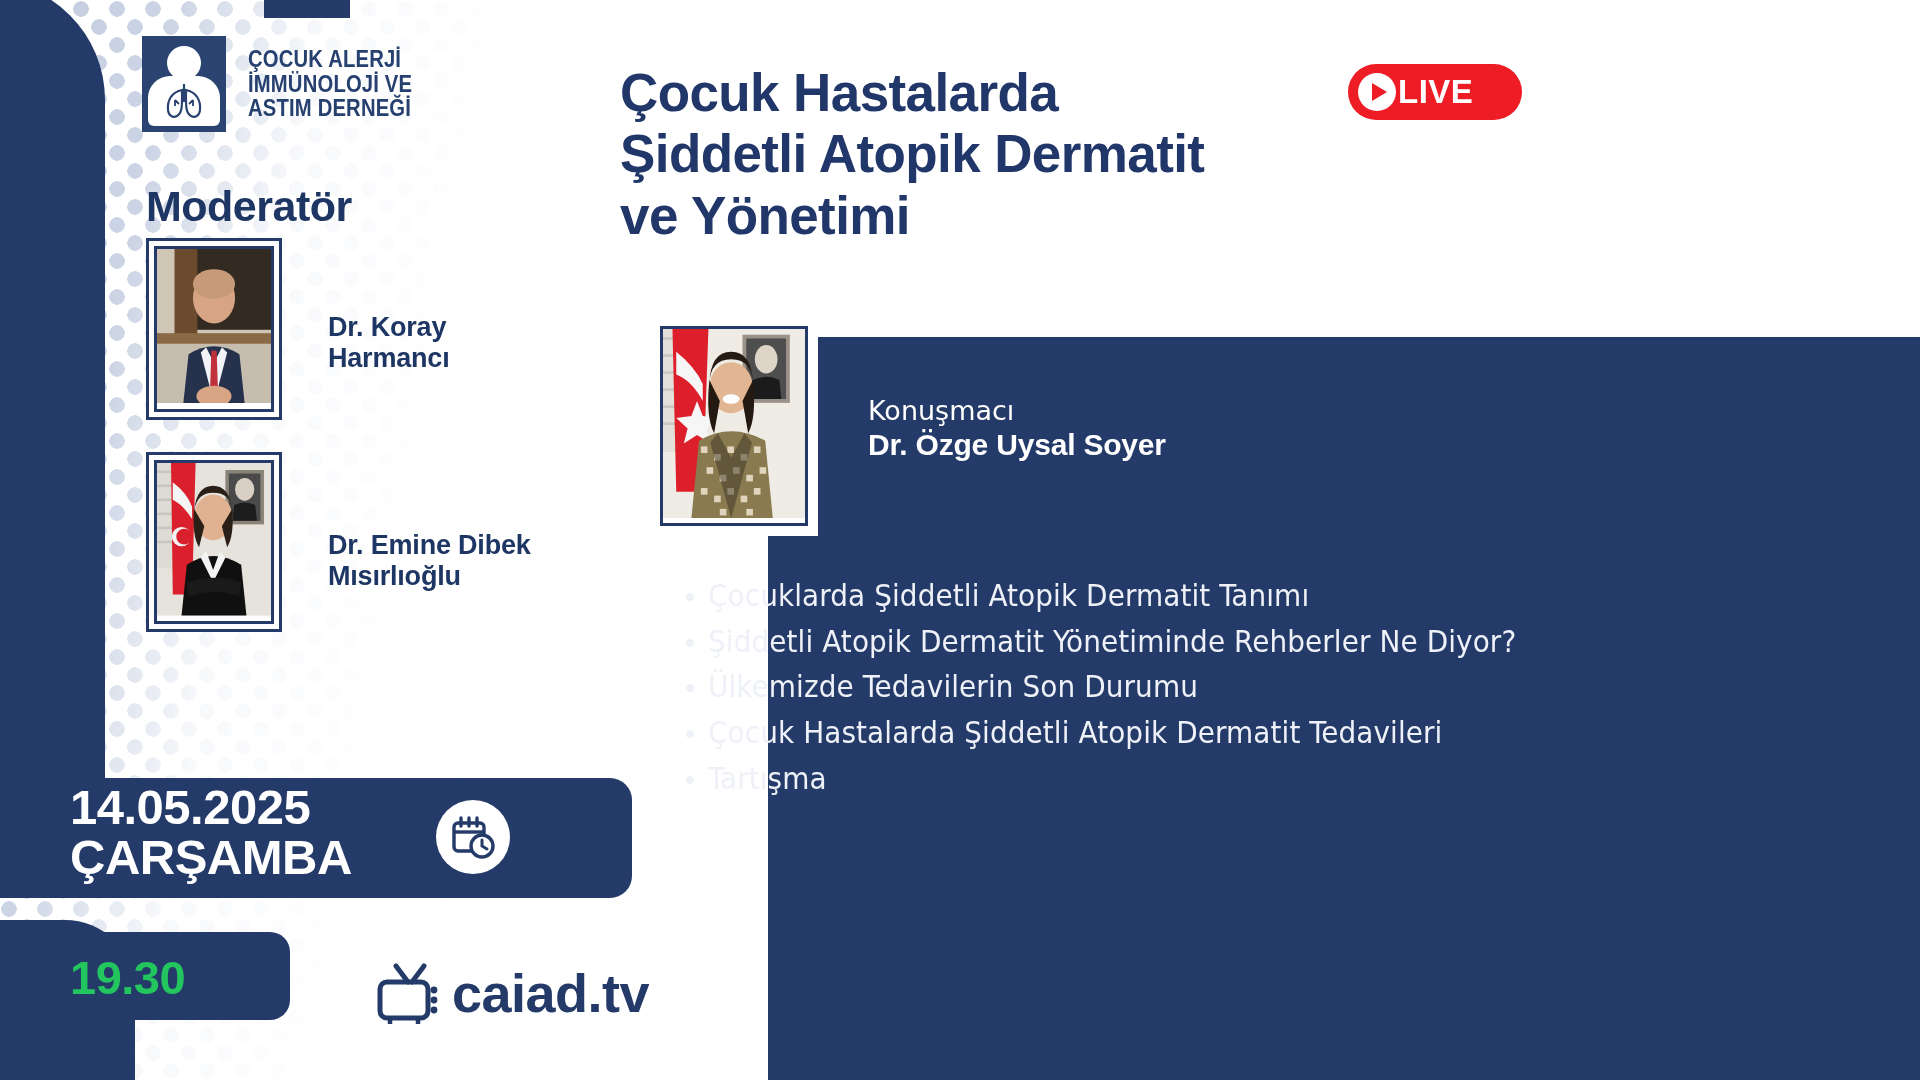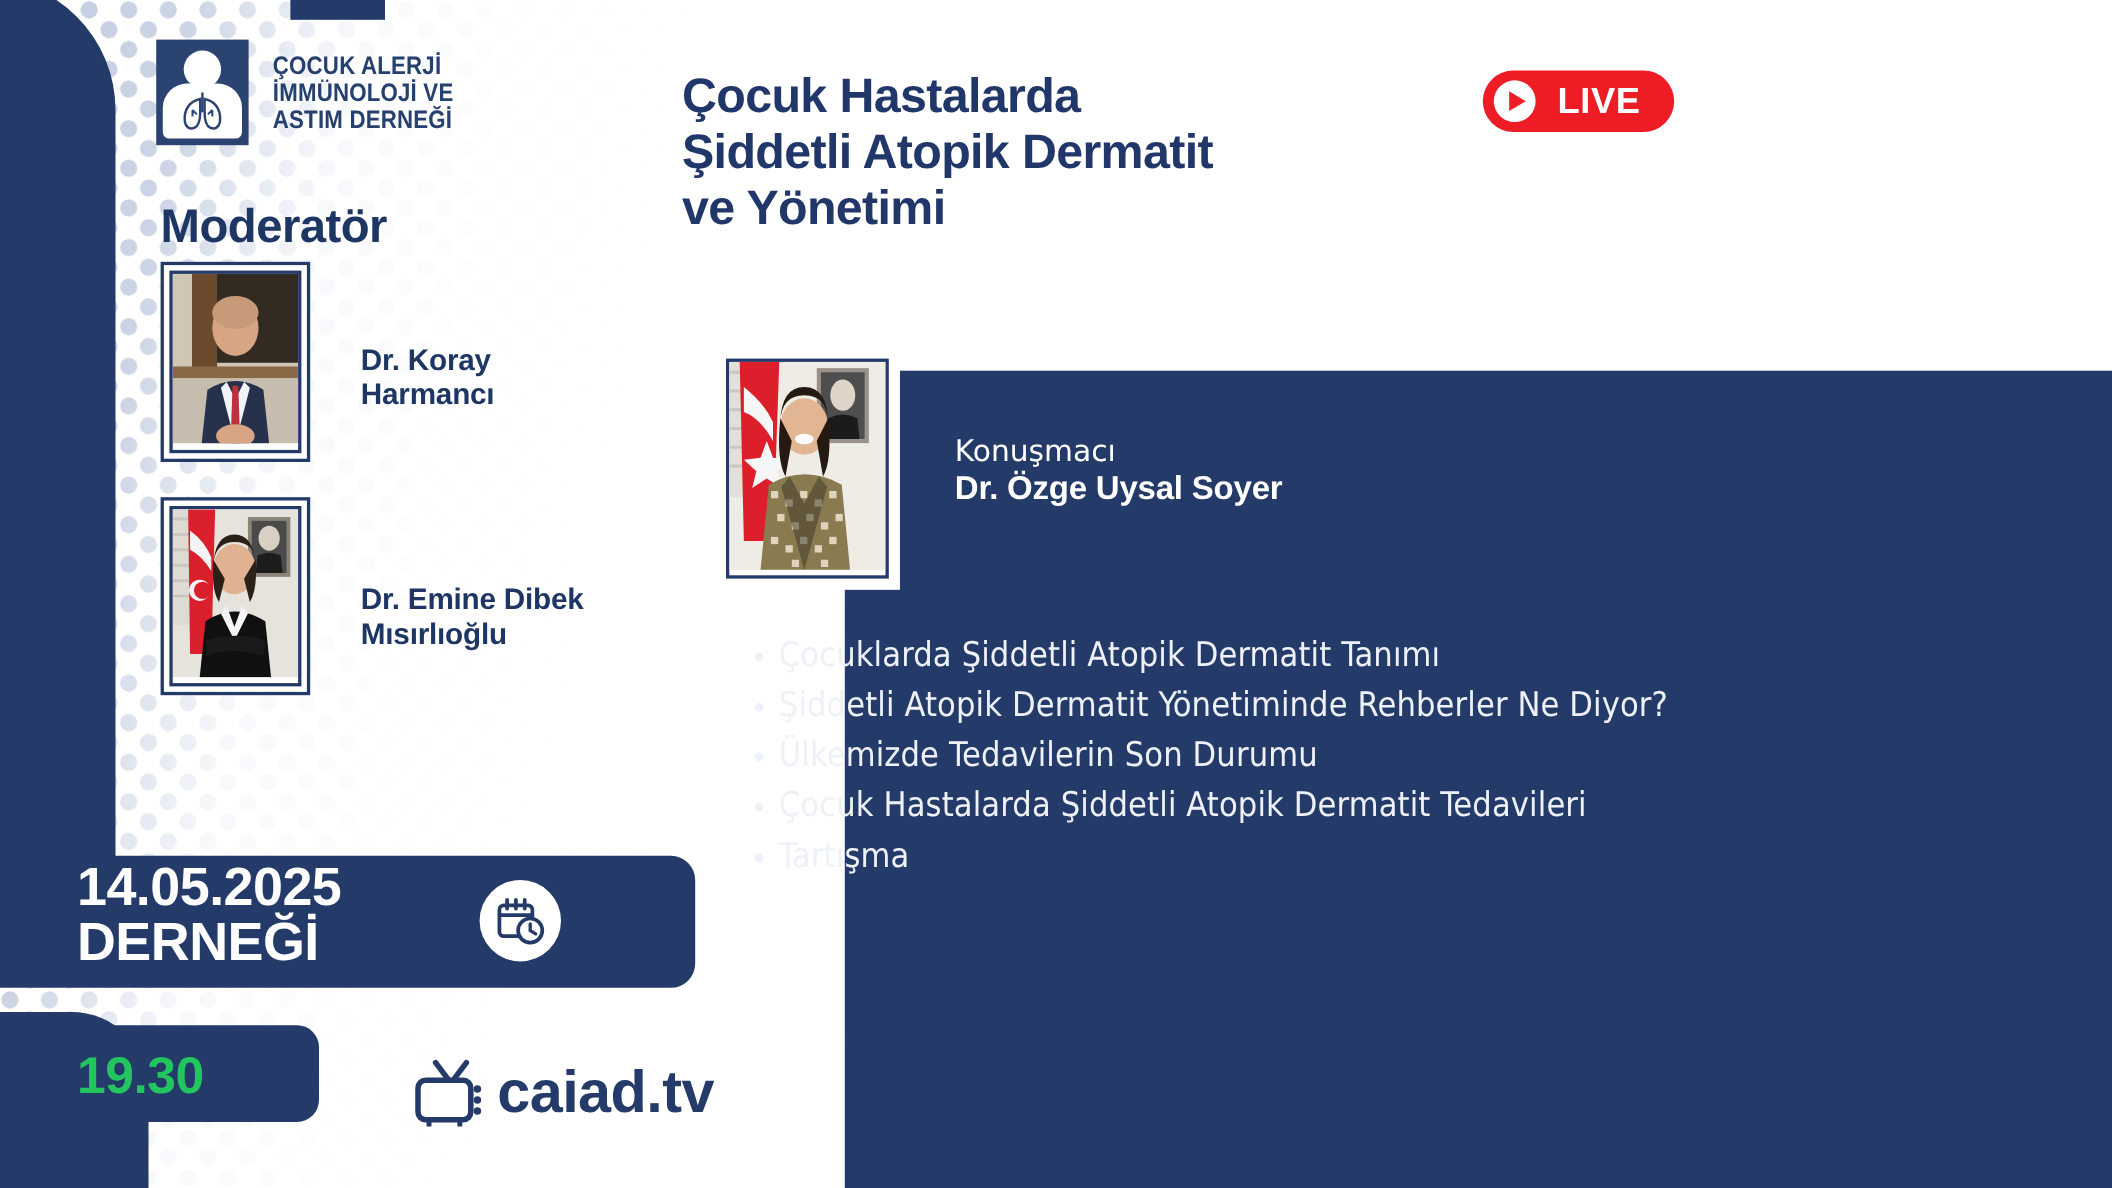--- a/index.html
+++ b/index.html
@@ -101,30 +101,30 @@
   }
   .mn1{ left:328px; top:312px; width:250px; }
   .mn2{ left:328px; top:530px; width:270px; }
 
   
   .ph{ position:absolute; inset:0; }
 
   
   .main-title{
     position:absolute; left:620px; top:62px; z-index:6; width:900px;
-    color:#21376a; font-size:44px; font-weight:700; line-height:1.16;
+    color:#21376a; font-size:53px; font-weight:700; line-height:1.16;
     letter-spacing:-0.6px;
   }
   .main-title div{ display:block; }
 
   
   .live-badge{
     position:absolute; left:1348px; top:64px; z-index:7;
     width:174px; height:56px; background:#ee1c25; border-radius:28px;
-    display:flex; align-items:center; gap:20px; padding-left:10px;
+    display:flex; align-items:center; gap:2px; padding-left:10px;
   }
   .live-circle{
     width:38px; height:38px; border-radius:50%; background:#fff;
     display:flex; align-items:center; justify-content:center; flex:none;
   }
   .live-tri{
     width:0;height:0;border-left:15px solid #ee1c25;
     border-top:9px solid transparent;border-bottom:9px solid transparent;
     margin-left:4px;
   }
@@ -355,21 +355,21 @@
   <li>Çocuklarda Şiddetli Atopik Dermatit Tanımı</li>
   <li>Şiddetli Atopik Dermatit Yönetiminde Rehberler Ne Diyor?</li>
   <li>Ülkemizde Tedavilerin Son Durumu</li>
   <li>Çocuk Hastalarda Şiddetli Atopik Dermatit Tedavileri</li>
   <li>Tartışma</li>
 </ul>
 
 <div class="date-badge">
   <div class="date-text">
     <div>14.05.2025</div>
-    <div>DERNEĞİ</div>
+    <div>ÇARŞAMBA</div>
   </div>
   <div class="cal-icon">
     <svg width="50" height="50" viewBox="0 0 50 50">
       <rect x="6" y="11" width="30" height="28" rx="4" fill="none" stroke="#243a68" stroke-width="3.4"></rect>
       <line x1="6" y1="20" x2="36" y2="20" stroke="#243a68" stroke-width="3.4"></line>
       <line x1="13" y1="6" x2="13" y2="14" stroke="#243a68" stroke-width="3.4" stroke-linecap="round"></line>
       <line x1="21" y1="6" x2="21" y2="14" stroke="#243a68" stroke-width="3.4" stroke-linecap="round"></line>
       <line x1="29" y1="6" x2="29" y2="14" stroke="#243a68" stroke-width="3.4" stroke-linecap="round"></line>
       <circle cx="34" cy="34" r="11" fill="#fff" stroke="#243a68" stroke-width="3.4"></circle>
       <path d="M34 28 L34 34 L39 37" stroke="#243a68" stroke-width="3" fill="none" stroke-linecap="round"></path>

